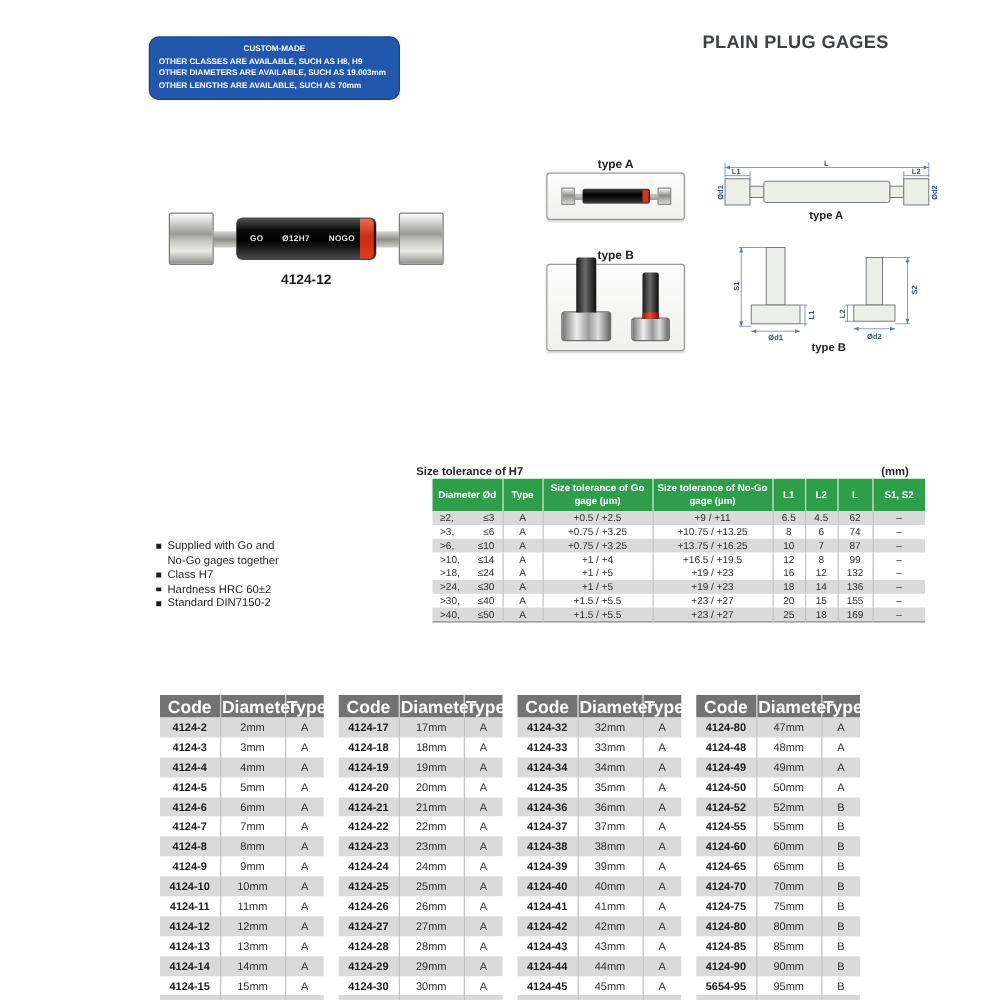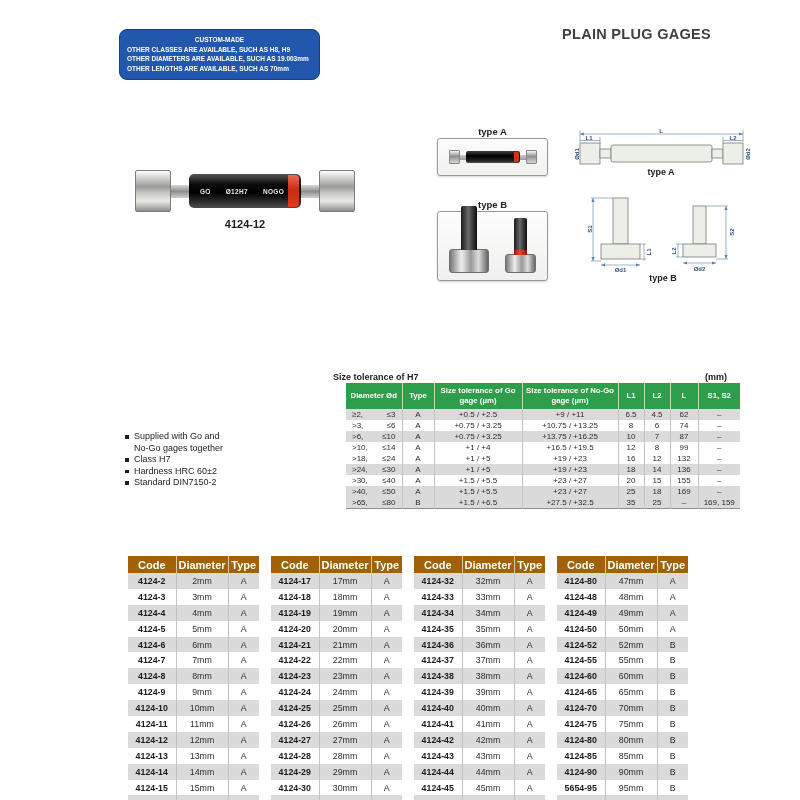--- a/index.html
+++ b/index.html
@@ -75,21 +75,21 @@
   .tol-table th:last-child { border-right:none; }
   .tol-table td { font-size:8px; color:#2c2c2c; text-align:center; height:11px; padding:0 2px;
     border-right:1px solid #c2c2c2; }
   .tol-table td:last-child { border-right:none; }
   .tol-table tr.alt td { background:#dadada; }
   .dwrap { display:flex; justify-content:space-between; padding:0 4px; }
 
   
   .code-tables { position:absolute; left:128px; top:556px; display:flex; gap:12px; }
   .code-table { width:131px; border-collapse:collapse; table-layout:fixed; border-bottom:1.5px solid #8f8f8f; }
-  .code-table th { background:#a16207; color:#fff; font-size:11px; font-weight:bold; height:15px;
+  .code-table th { background:#737373; color:#fff; font-size:14px; font-weight:bold; height:15px;
     border-right:1px solid rgba(255,255,255,.65); }
   .code-table th:last-child { border-right:none; }
   .code-table td { font-size:8.8px; text-align:center; height:13.9px; border-right:1px solid #c2c2c2; color:#2c2c2c; }
   .code-table td:last-child { border-right:none; }
   .code-table td.code { font-weight:bold; color:#1a1a1a; }
   .code-table tr.alt td { background:#dadada; }
 </style>
 </head>
 <body>
 
@@ -356,35 +356,20 @@
             </div>
           </td>
           <td>A</td>
           <td>+1.5 / +5.5</td>
           <td>+23 / +27</td>
           <td>25</td>
           <td>18</td>
           <td>169</td>
           <td>–</td>
         </tr>
-        <tr class="alt">
-          <td>
-            <div class="dwrap">
-              <span>&gt;65,</span>
-              <span>≤80</span>
-            </div>
-          </td>
-          <td>B</td>
-          <td>+1.5 / +6.5</td>
-          <td>+27.5 / +32.5</td>
-          <td>35</td>
-          <td>25</td>
-          <td>–</td>
-          <td>169, 159</td>
-        </tr>
       </tbody>
   </table>
 
   <div class="code-tables">
       <table class="code-table">
         <colgroup>
           <col style="width: 48px;">
           <col style="width: 52px;">
           <col style="width: 31px;">
         </colgroup>

